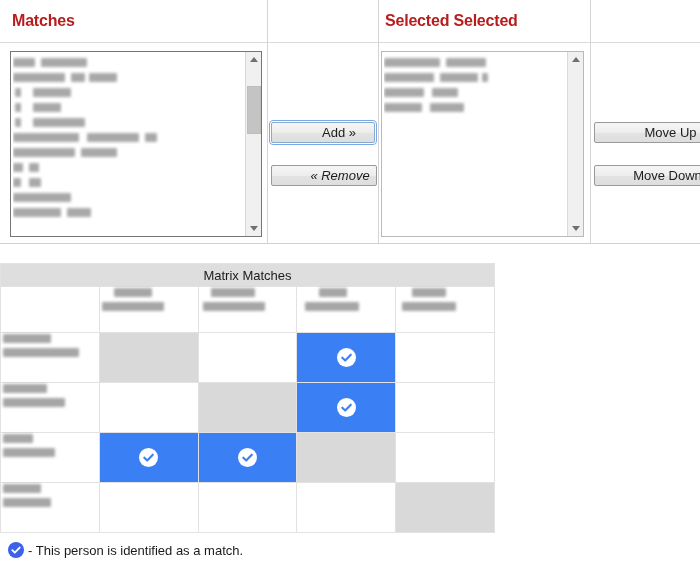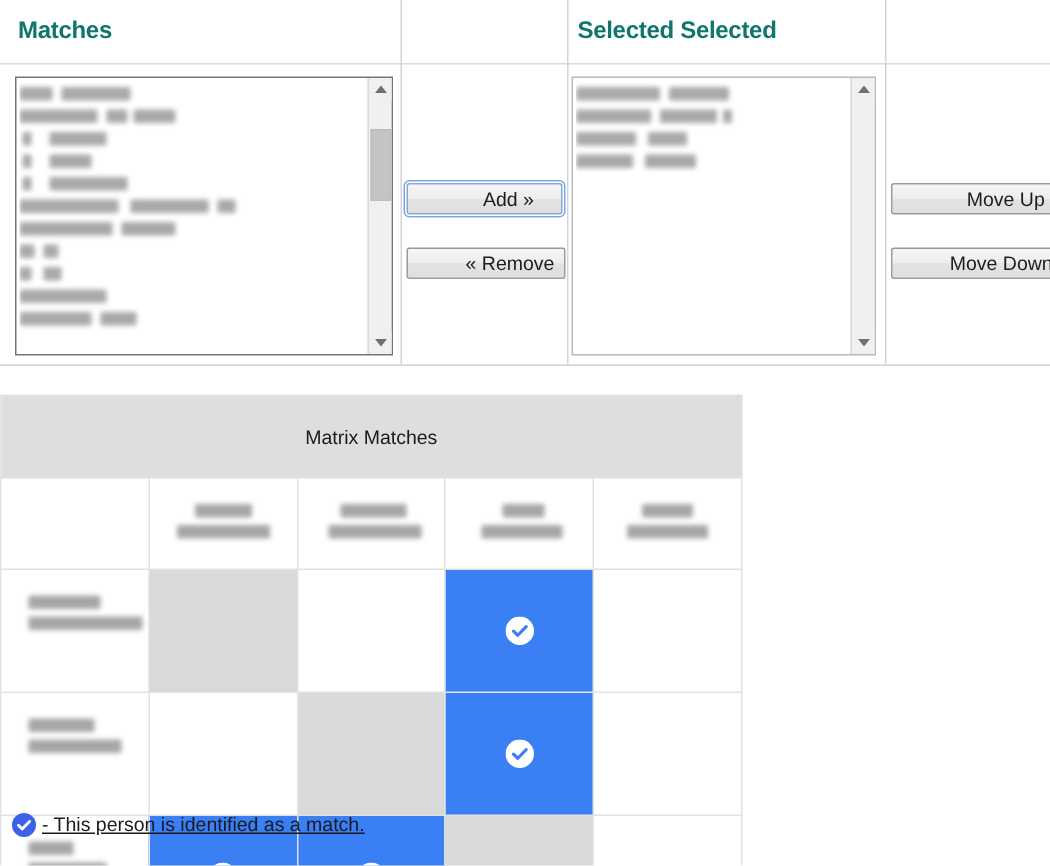--- a/index.html
+++ b/index.html
@@ -38,21 +38,21 @@
     top: 42px;
     width: 700px;
     height: 1px;
     background: #dadada;
   }
 
   .panel-title {
     position: absolute;
     font-size: 16px;
     font-weight: bold;
-    color: #0f766e;
+    color: #b91c1c;
     letter-spacing: -0.2px;
     white-space: nowrap;
   }
   #matches-title { left: 12px; top: 12px; }
   #selected-title { left: 385px; top: 12px; }
 
   
   .listbox {
     position: absolute;
     background: #ffffff;
@@ -155,40 +155,40 @@
     cursor: default;
     user-select: none;
     padding-left: 32px;
   }
   .btn.focused {
     outline: 1px solid #7aa7e8;
     outline-offset: 1px;
     border-color: #8aa9cf;
   }
   #add-button    { left: 271px; top: 122px; width: 104px; }
-  #remove-button { left: 271px; top: 165px; width: 106px; }
+  #remove-button { left: 271px; top: 165px; width: 106px; font-style: italic; }
   #move-up-button   { left: 594px; top: 122px; width: 121px; }
   #move-down-button { left: 594px; top: 165px; width: 115px; }
 
   
   .matrix-wrap {
     position: absolute;
     left: 0;
     top: 263px;
     width: 495px;
   }
   table.matrix {
     border-collapse: collapse;
     table-layout: fixed;
     width: 495px;
     font-size: 12px;
   }
   table.matrix td, table.matrix th {
     border: 1px solid #e2e2e2;
-    padding: 16px;
+    padding: 0;
     vertical-align: middle;
     font-weight: normal;
   }
   .matrix-caption {
     background: #dedede;
     text-align: center;
     height: 22px;
     font-size: 13px;
     color: #1a1a1a;
     border: 1px solid #d3d3d3;
@@ -240,24 +240,24 @@
     height: 19px;
     vertical-align: middle;
   }
 
   
   .legend {
     position: absolute;
     left: 8px;
     top: 542px;
     display: flex;
+    align-items: center;
     gap: 4px;
     font-size: 13px;
     color: #1a1a1a;
-    text-decoration: underline;
   }
   .legend-icon {
     width: 16px;
     height: 16px;
     display: inline-block;
   }
 </style>
 </head>
 <body>
 

